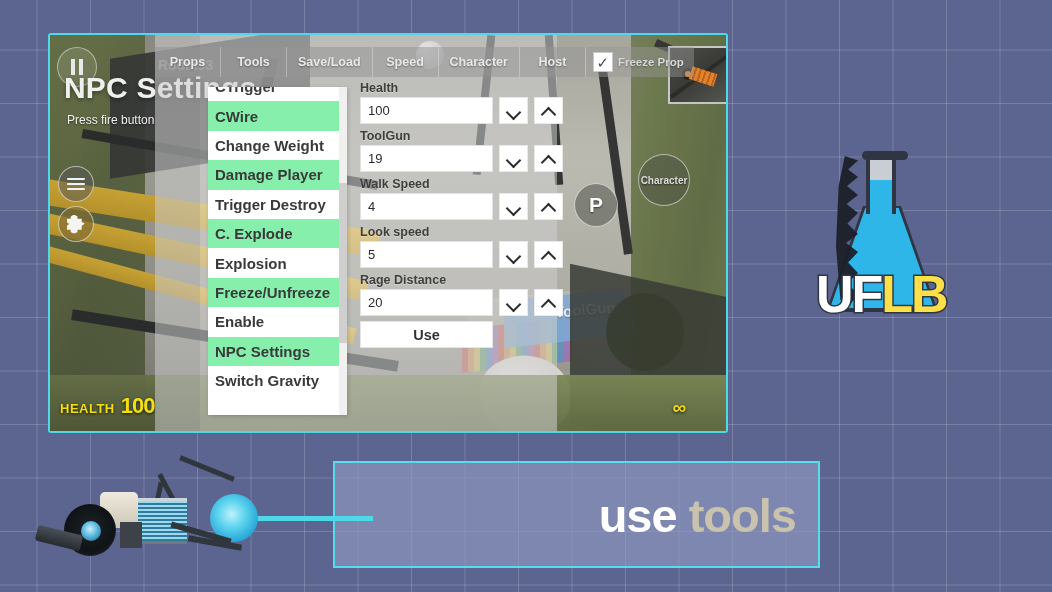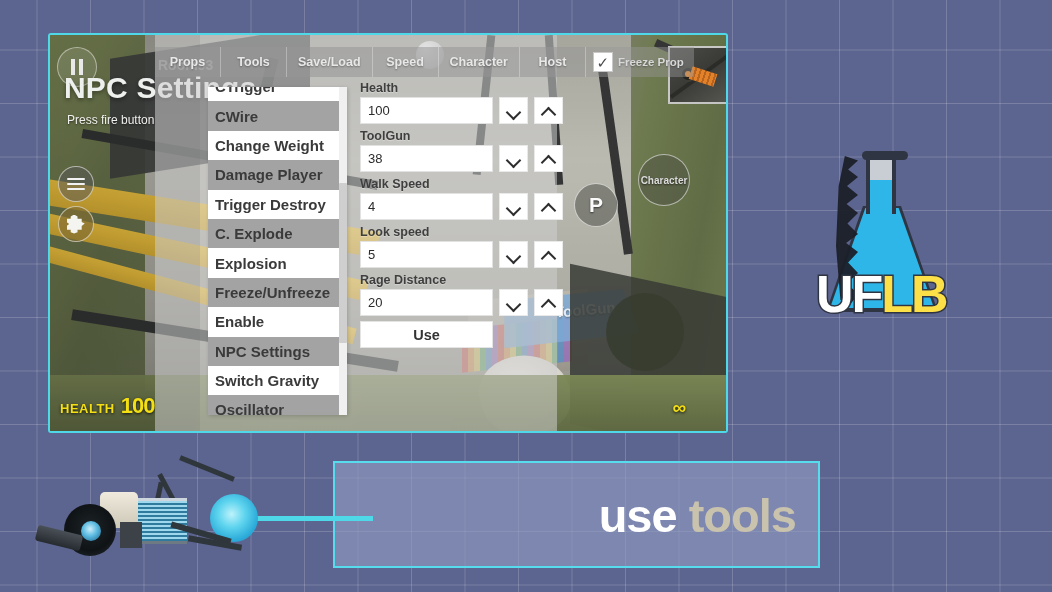--- a/index.html
+++ b/index.html
@@ -256,21 +256,21 @@
     overflow:hidden; background:#ffffff;
     box-shadow: 1px 1px 4px rgba(0,0,0,.18);
   }
   #tool-list { position:absolute; left:0; top:-15px; width:131px; }
   .tool-item {
     height:29.4px; display:flex; align-items:center;
     padding-left:7px;
     font-size:15px; font-weight:bold; color:#3a3a3a;
     white-space:nowrap; background:#ffffff;
   }
-  .tool-item.alt { background:#a3a3a3; }
+  .tool-item.alt { background:#86efac; }
   #tool-list-scrollbar {
     position:absolute; right:0; top:0; width:8px; height:100%;
     background:#f0f0f0;
   }
   #tool-list-thumb {
     position:absolute; left:0; top:96px; width:8px; height:160px;
     background:#cfcfcf; border-radius:1px;
   }
 
   
@@ -510,21 +510,20 @@
         <div class="tool-item alt">CWire</div>
         <div class="tool-item">Change Weight</div>
         <div class="tool-item alt">Damage Player</div>
         <div class="tool-item">Trigger Destroy</div>
         <div class="tool-item alt">C. Explode</div>
         <div class="tool-item">Explosion</div>
         <div class="tool-item alt">Freeze/Unfreeze</div>
         <div class="tool-item">Enable</div>
         <div class="tool-item alt">NPC Settings</div>
         <div class="tool-item">Switch Gravity</div>
-        <div class="tool-item alt">Oscillator</div>
       </div>
       <div id="tool-list-scrollbar">
         <div id="tool-list-thumb"></div>
       </div>
     </div>
 
     <div id="npc-form">
 
       <div class="field-label">Health</div>
       <div class="field-row">
@@ -532,21 +531,21 @@
         <div class="stepper">
           <span class="chev down"></span>
         </div>
         <div class="stepper">
           <span class="chev up"></span>
         </div>
       </div>
 
       <div class="field-label">ToolGun</div>
       <div class="field-row">
-        <div class="field-input">38</div>
+        <div class="field-input">19</div>
         <div class="stepper">
           <span class="chev down"></span>
         </div>
         <div class="stepper">
           <span class="chev up"></span>
         </div>
       </div>
 
       <div class="field-label">Walk Speed</div>
       <div class="field-row">

